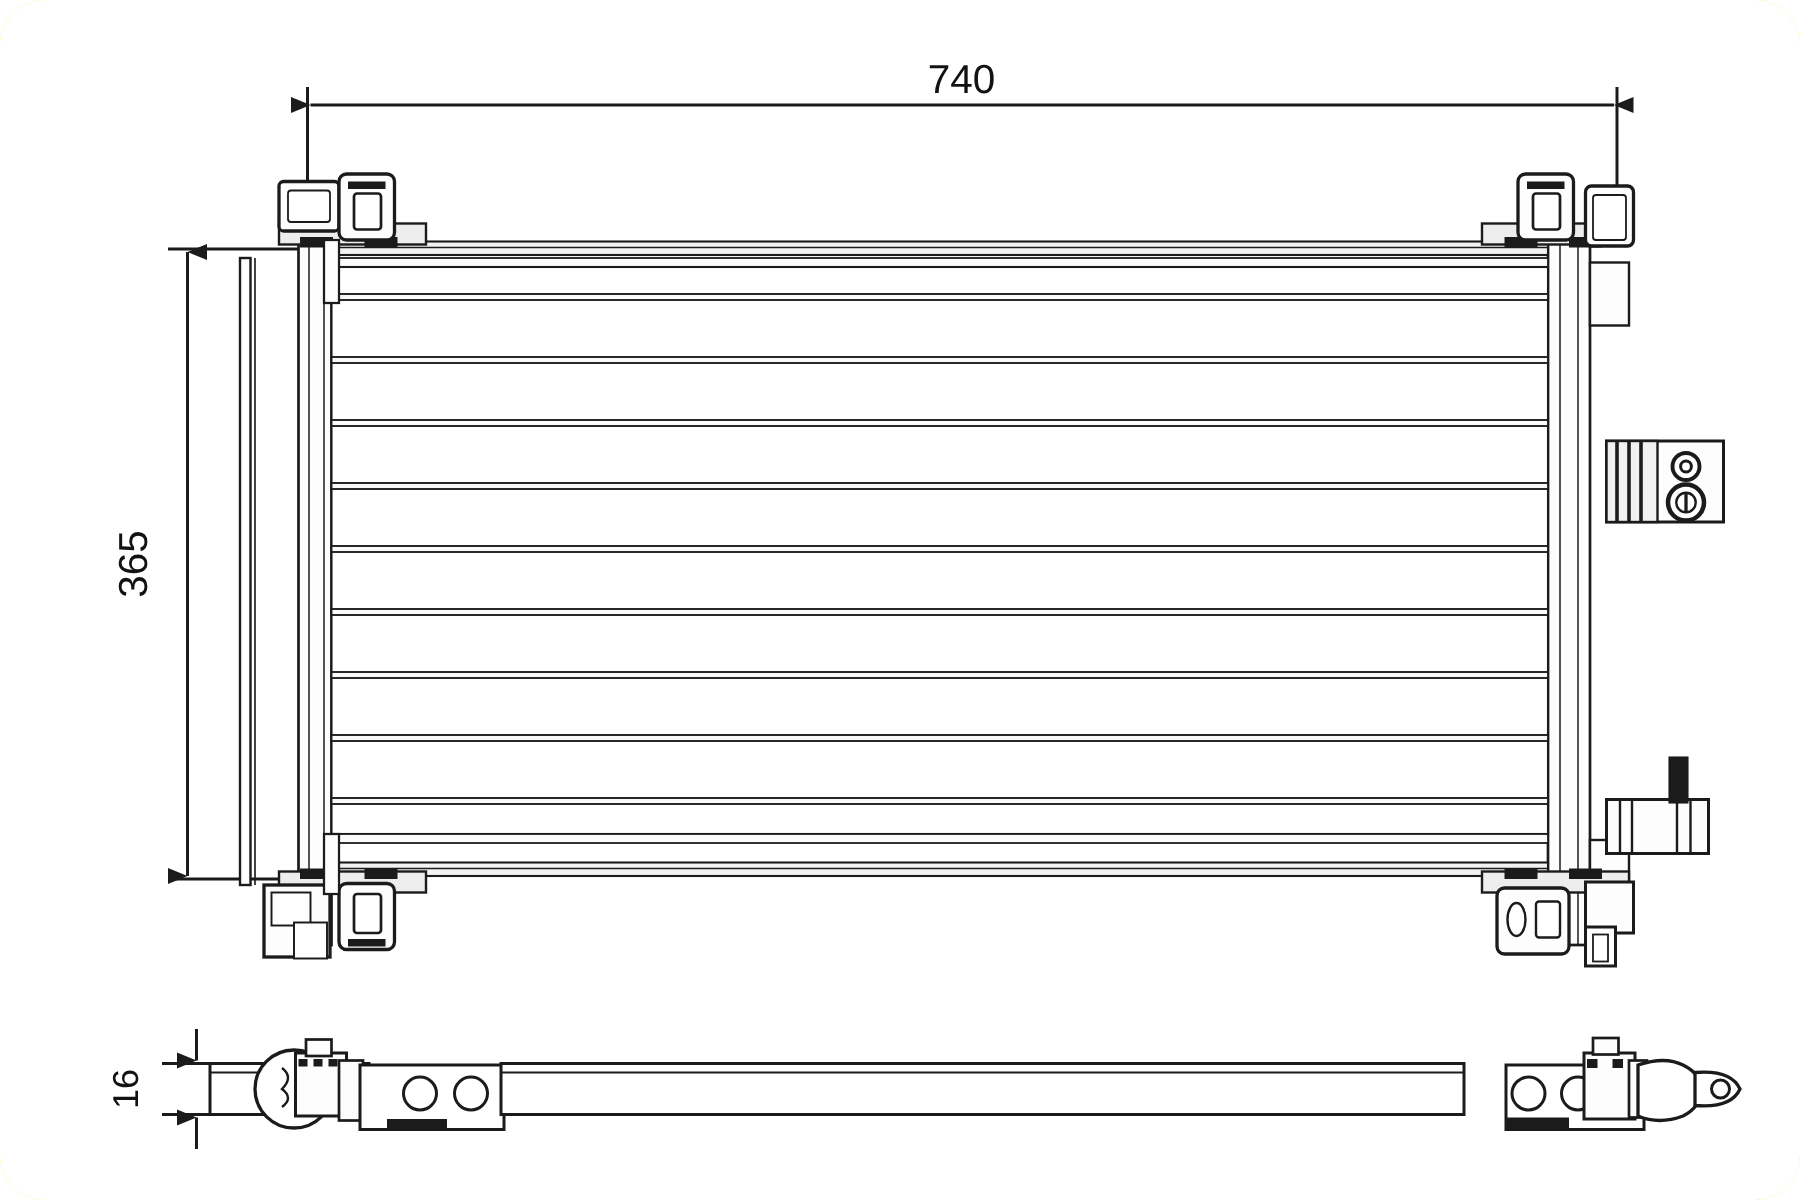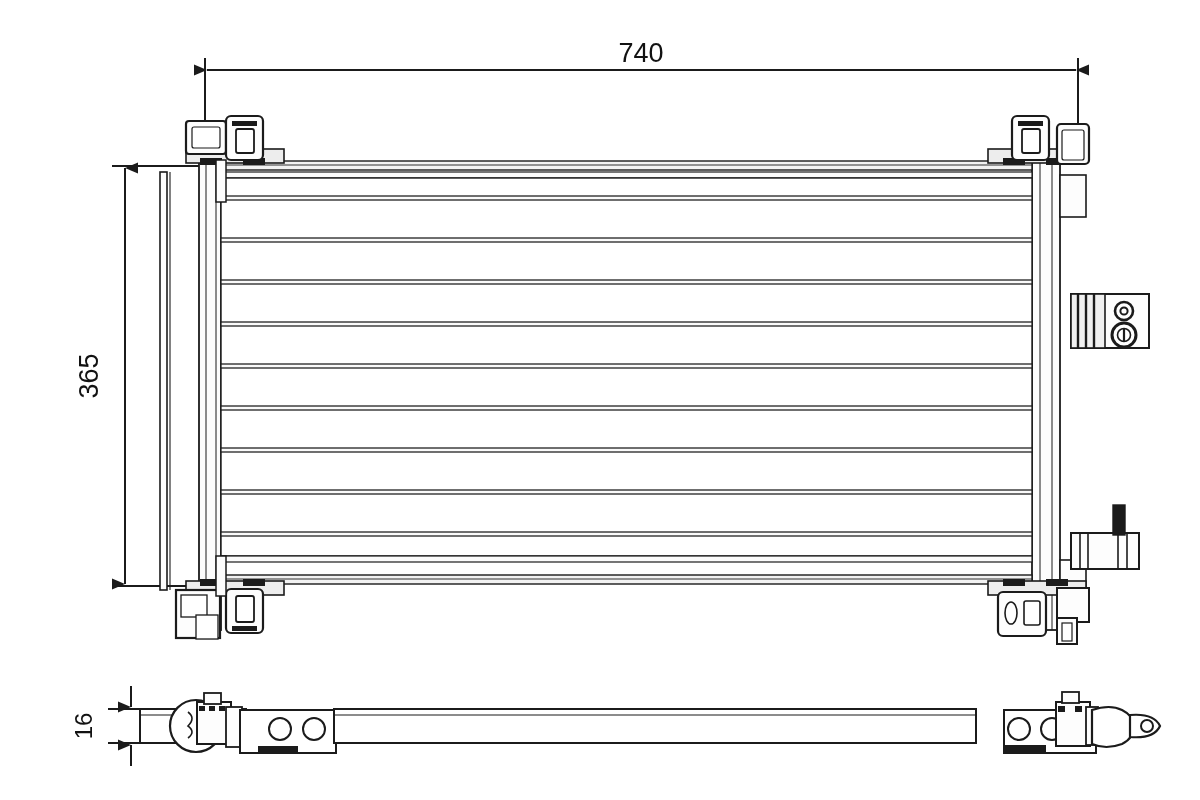--- a/index.html
+++ b/index.html
@@ -10,20 +10,21 @@
   }
   body {
     font-family: "Liberation Sans", sans-serif;
   }
   #drawing-root {
     position: relative;
     width: 1200px;
     height: 800px;
     background: #fde047;
     overflow: hidden;
+    border-radius: 30px;
   }
   #drawing-svg {
     position: absolute;
     left: 0;
     top: 0;
     width: 1200px;
     height: 800px;
     display: block;
   }
   .dim-label {

